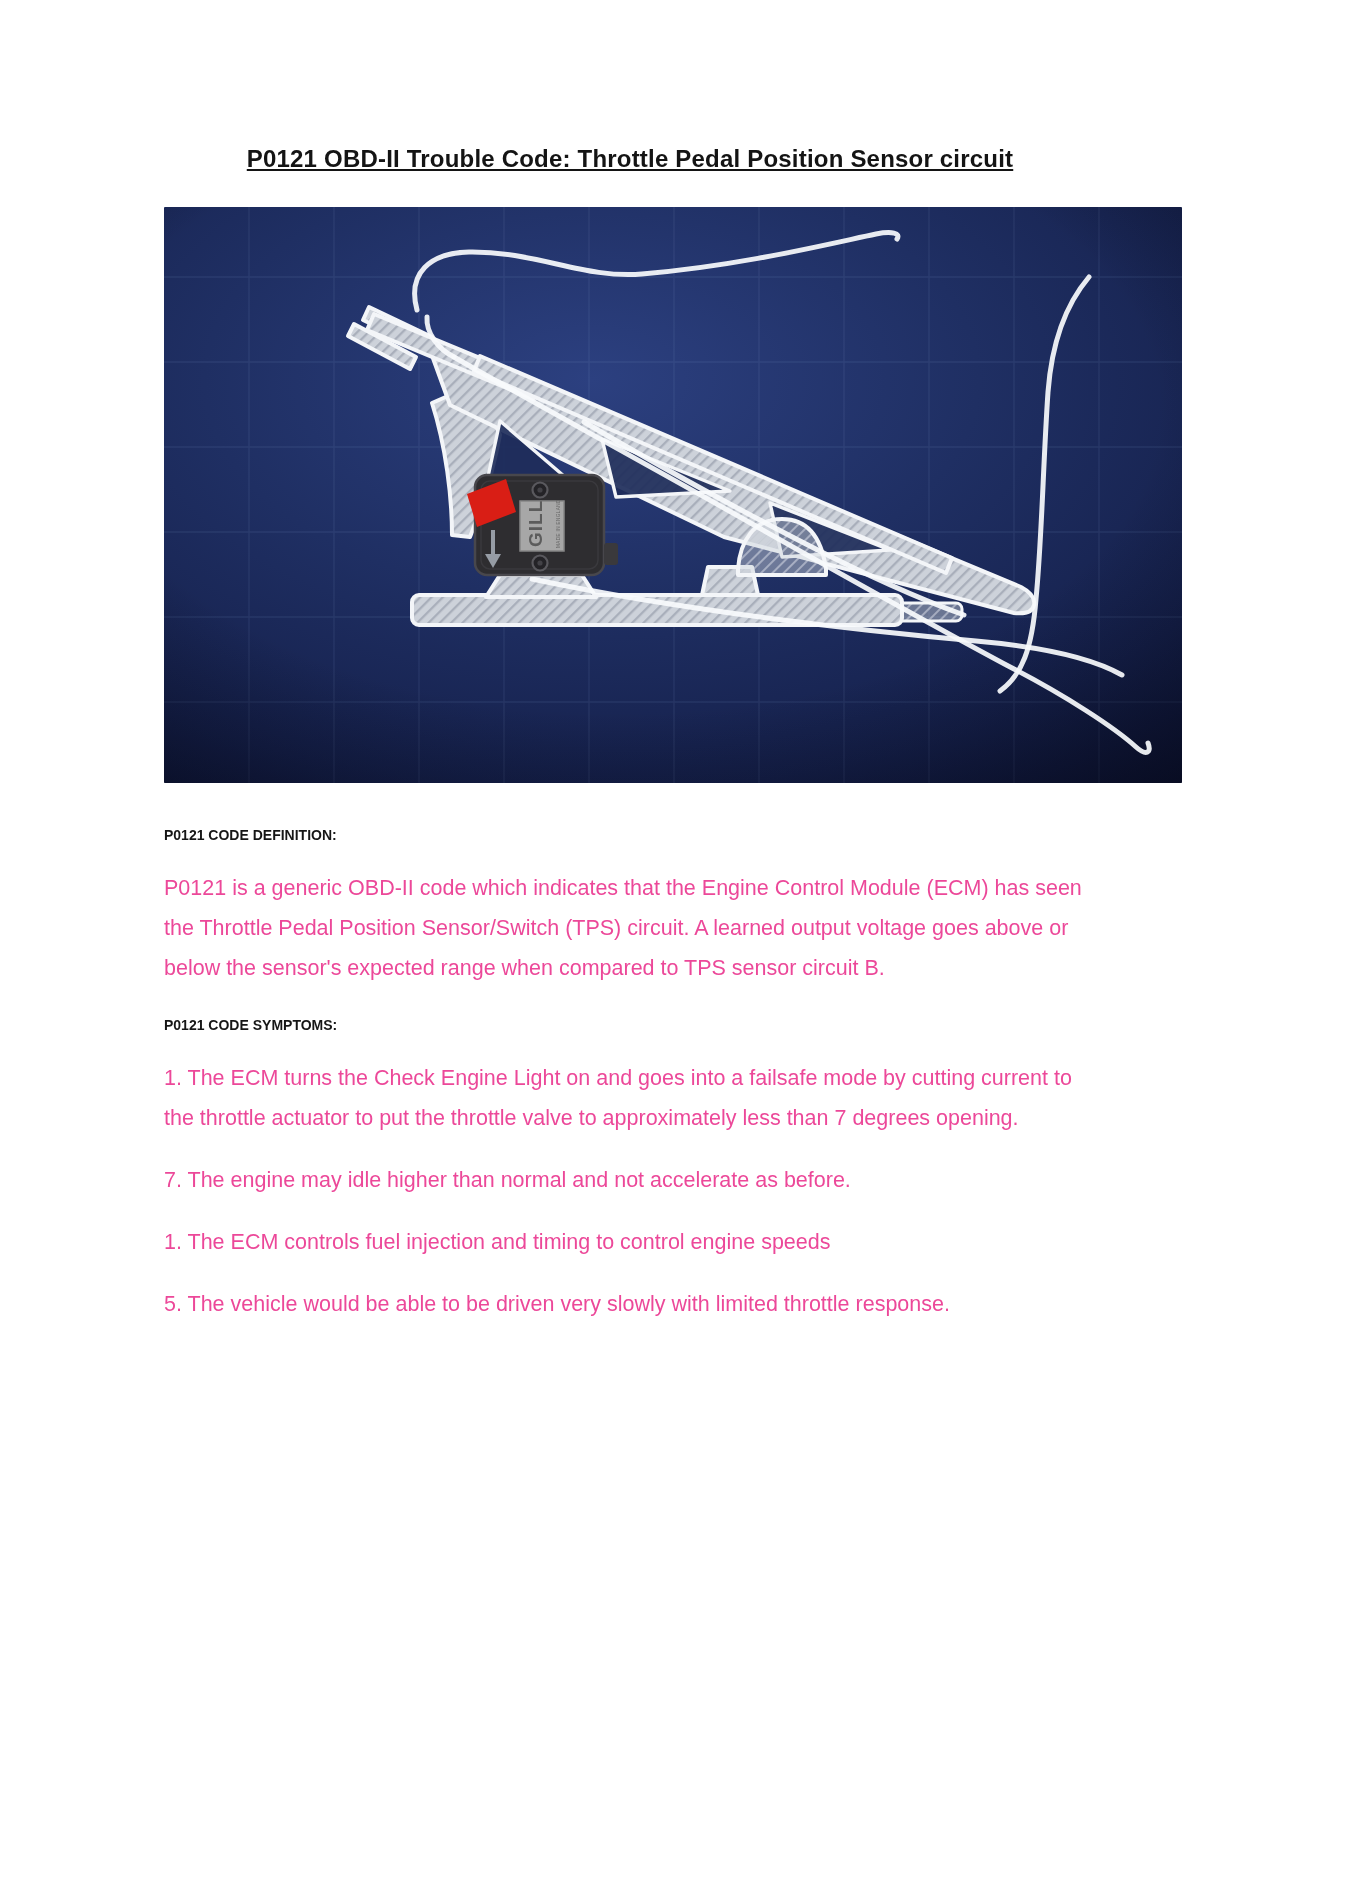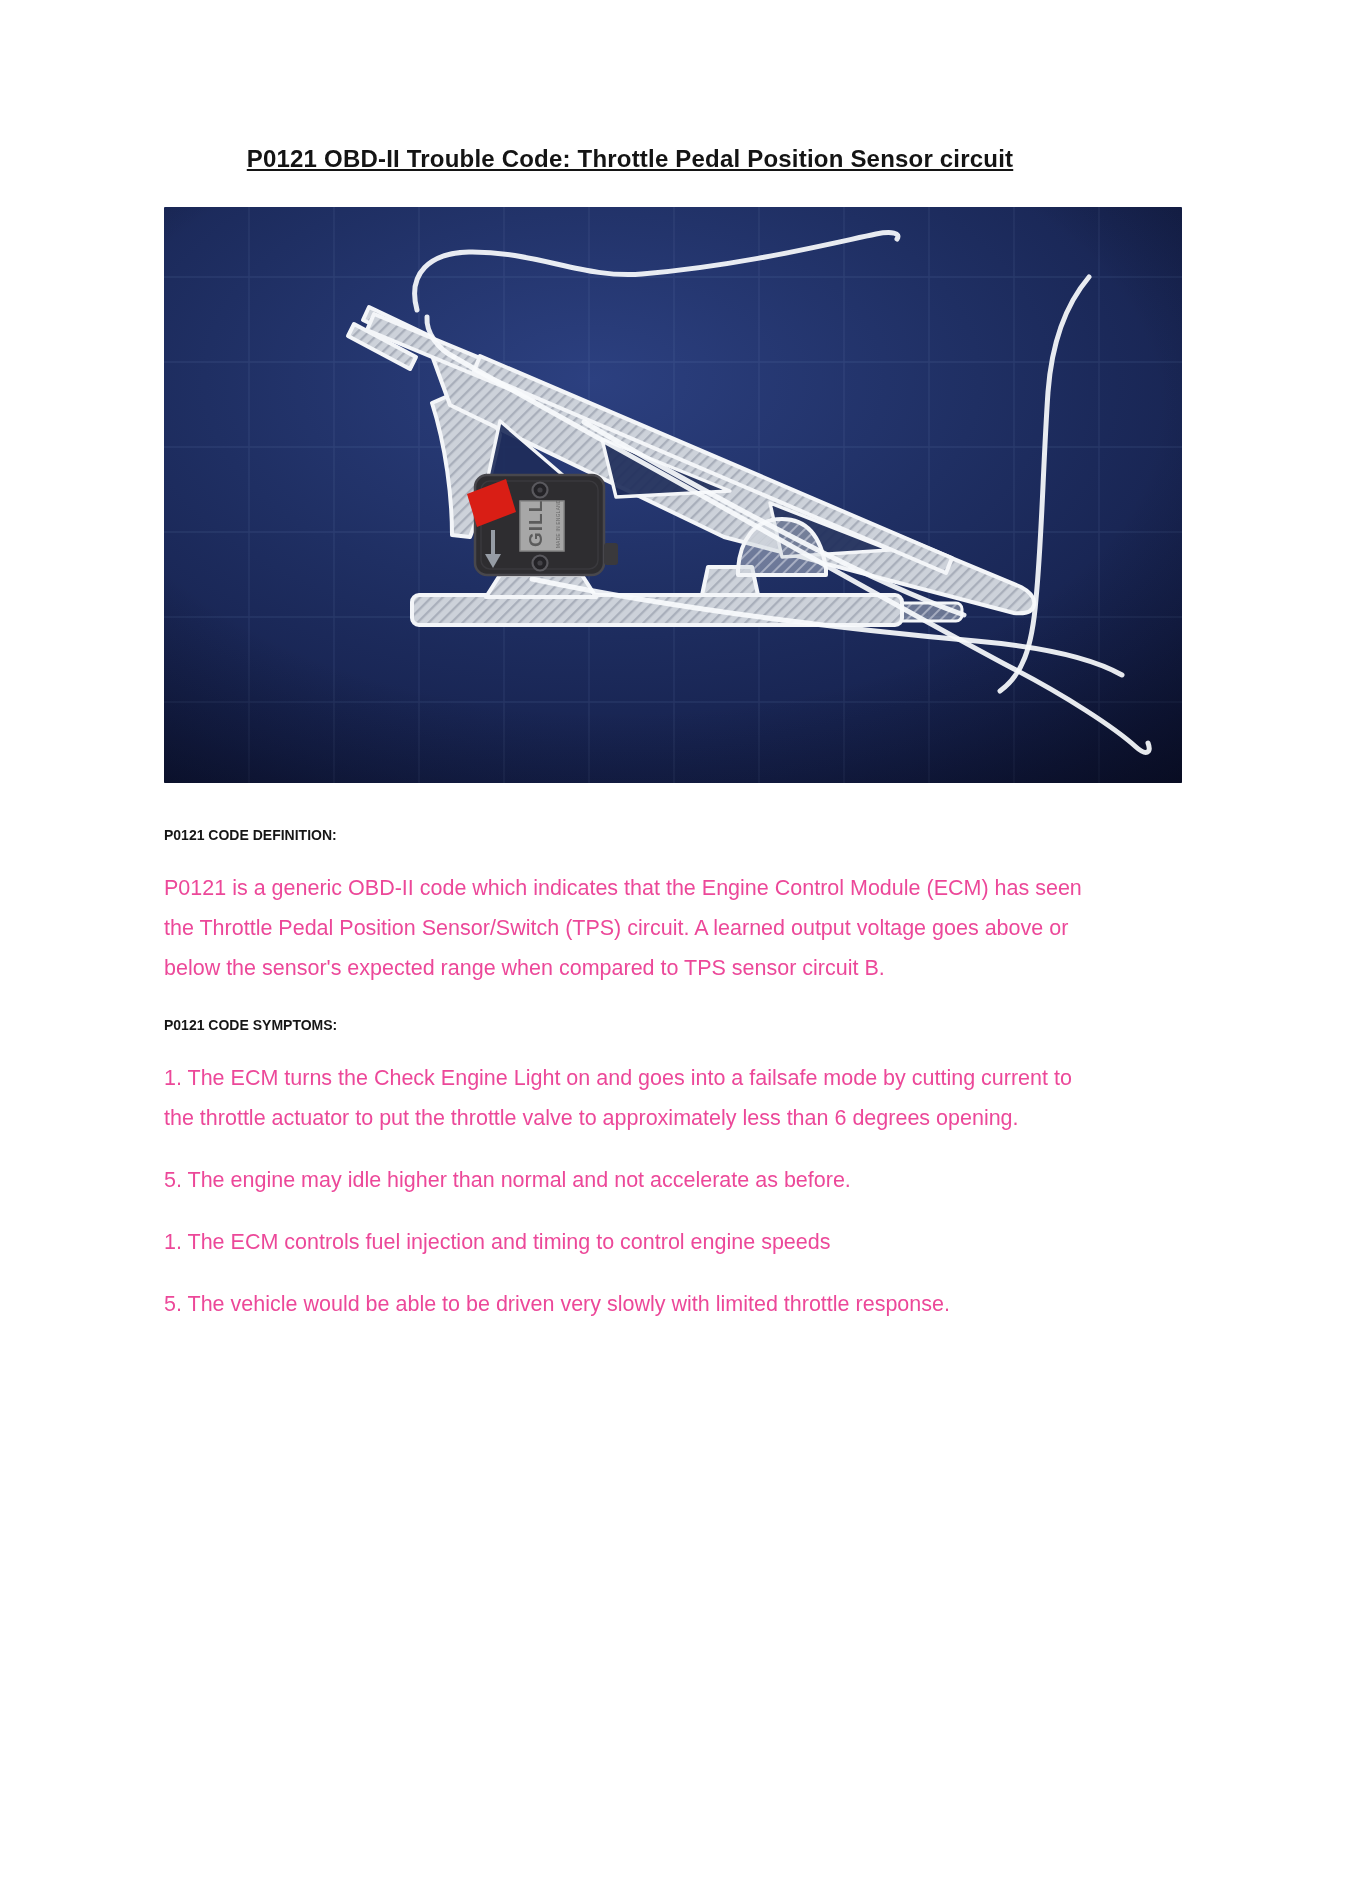--- a/index.html
+++ b/index.html
@@ -112,20 +112,20 @@
       </svg>
     </div>
 
     <div class="sec">
       <h2 class="sec-heading">P0121 CODE DEFINITION:</h2>
       <p class="body-text">P0121 is a generic OBD-II code which indicates that the Engine Control Module (ECM) has seen the Throttle Pedal Position Sensor/Switch (TPS) circuit. A learned output voltage goes above or below the sensor's expected range when compared to TPS sensor circuit B.</p>
     </div>
 
     <div class="sec">
       <h2 class="sec-heading">P0121 CODE SYMPTOMS:</h2>
-      <p class="body-text">1. The ECM turns the Check Engine Light on and goes into a failsafe mode by cutting current to the throttle actuator to put the throttle valve to approximately less than 6 degrees opening.</p>
-      <p class="body-text">5. The engine may idle higher than normal and not accelerate as before.</p>
+      <p class="body-text">1. The ECM turns the Check Engine Light on and goes into a failsafe mode by cutting current to the throttle actuator to put the throttle valve to approximately less than 7 degrees opening.</p>
+      <p class="body-text">7. The engine may idle higher than normal and not accelerate as before.</p>
       <p class="body-text">1. The ECM controls fuel injection and timing to control engine speeds</p>
       <p class="body-text">5. The vehicle would be able to be driven very slowly with limited throttle response.</p>
     </div>
 
   </div>
 </div>
 
 </body></html>

